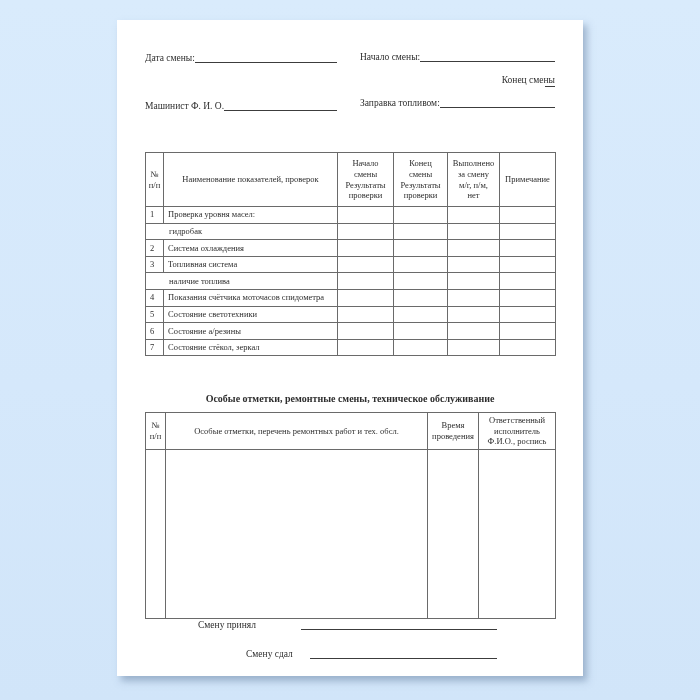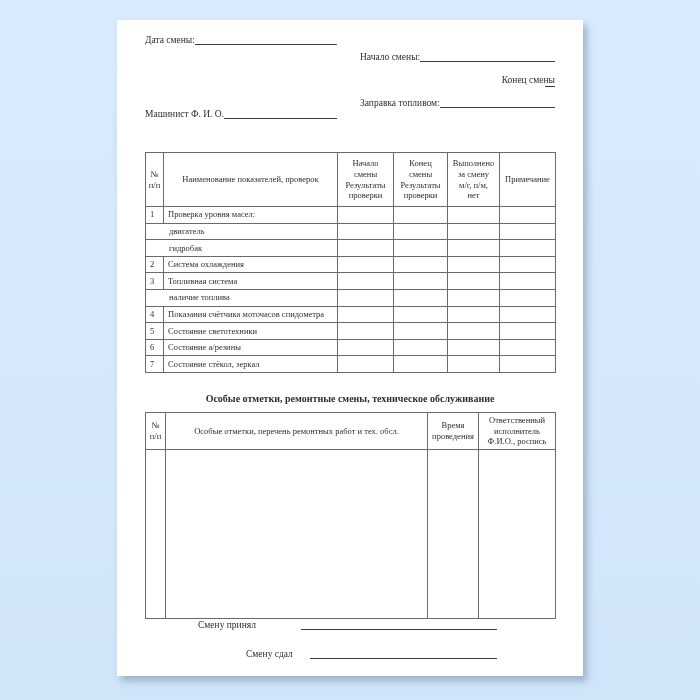--- a/index.html
+++ b/index.html
@@ -58,33 +58,33 @@
     font-size:9.5px; line-height:12px; white-space:nowrap;
   }
   .footer-line .fill-line { flex:1; border-bottom:1px solid #3c3c3c; margin-bottom:1px; }
   .footer-line .gap { margin-left:17px; }
 </style>
 </head>
 <body>
 
 <div class="paper">
 
-  <div class="field f-left" style="top:14px;">
+  <div class="field f-left" style="top:32px;">
     <span>Дата смены:</span>
     <span class="fill-line"></span>
   </div>
   <div class="field f-right" style="top:31px;">
     <span>Начало смены:</span>
     <span class="fill-line"></span>
   </div>
   <div class="field f-right" style="top:54px;flex-direction:column;">
     <span>Конец смены</span>
     <span class="fill-line"></span>
   </div>
-  <div class="field f-left" style="top:88px;">
+  <div class="field f-left" style="top:80px;">
     <span>Машинист Ф. И. О.</span>
     <span class="fill-line"></span>
   </div>
   <div class="field f-right" style="top:77px;">
     <span>Заправка топливом:</span>
     <span class="fill-line"></span>
   </div>
 
 
   <table class="t1" style="top:132px;">
@@ -119,27 +119,20 @@
     <tbody id="inspection-body">
         <tr>
           <td class="num">1</td>
           <td class="name">Проверка уровня масел:</td>
           <td></td>
           <td></td>
           <td></td>
           <td></td>
         </tr>
         <tr>
-          <td colspan="2" class="name merged">двигатель</td>
-          <td></td>
-          <td></td>
-          <td></td>
-          <td></td>
-        </tr>
-        <tr>
           <td colspan="2" class="name merged">гидробак</td>
           <td></td>
           <td></td>
           <td></td>
           <td></td>
         </tr>
         <tr>
           <td class="num">2</td>
           <td class="name">Система охлаждения</td>
           <td></td>

